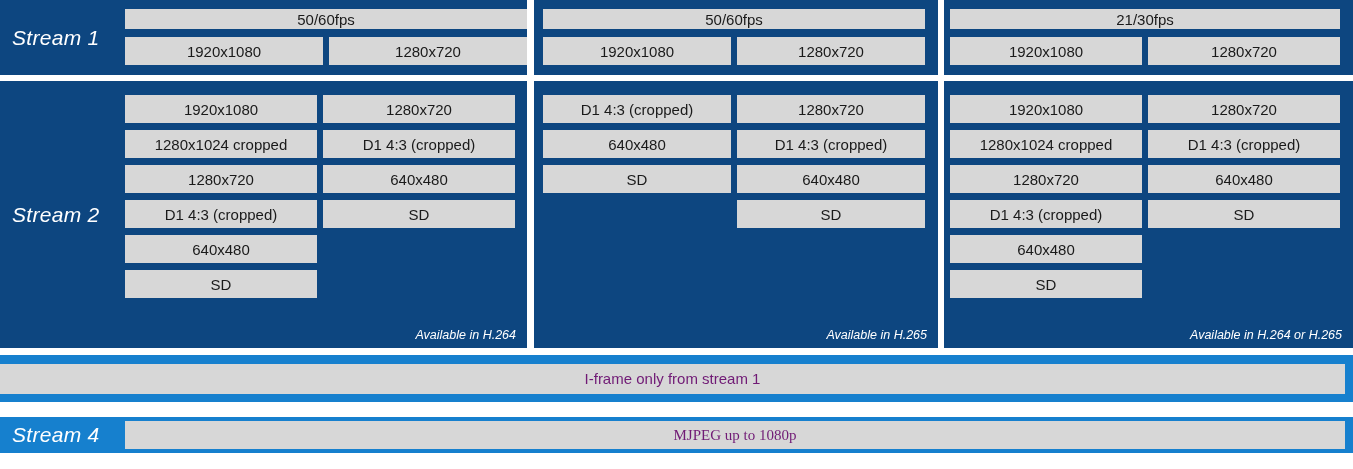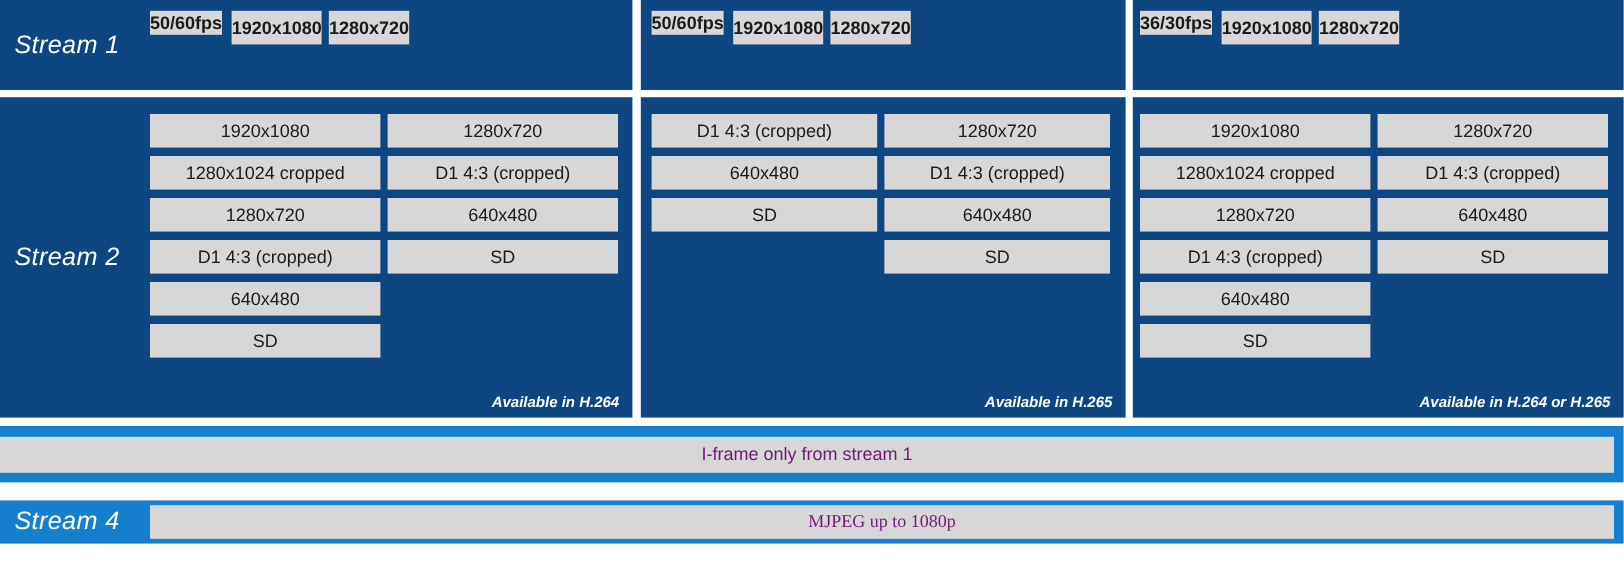--- a/index.html
+++ b/index.html
@@ -18,35 +18,35 @@
   .p3{flex:1;}
 
   .label-col{width:125px;flex:0 0 125px;display:flex;align-items:center;padding-left:12px;box-sizing:border-box;}
   .stream-label{color:#ffffff;font-style:italic;font-size:21px;letter-spacing:0.3px;white-space:nowrap;}
 
   .bar{background:#D7D7D7;height:28px;display:flex;align-items:center;justify-content:center;
        font-size:15px;color:#1a1a1a;white-space:nowrap;}
   .fps-bar{height:20px;}
 
   
-  .s1-bars{flex:1;padding:9px 0 0 0;display:flex;gap:8px;font-weight:bold;}
+  .s1-bars{flex:1;padding:9px 0 0 0;display:flex;flex-direction:column;gap:8px;}
   .p2 > .s1-bars{padding-left:9px;padding-right:13px;}
   .p3 > .s1-bars{padding-left:6px;padding-right:13px;}
   .s1-res{display:flex;gap:6px;}
   .s1-res .bar{flex:1;}
 
   
   .s2-cols{flex:1;display:flex;gap:6px;padding:14px 12px 0 0;align-items:flex-start;}
   .p2 > .s2-cols{padding-left:9px;padding-right:13px;}
   .p3 > .s2-cols{padding-left:6px;padding-right:13px;}
   .s2-col{flex:1;display:flex;flex-direction:column;gap:7px;}
   .s2-col .bar{width:100%;box-sizing:border-box;}
 
   .footer-note{position:absolute;right:11px;bottom:6px;color:#ffffff;
-               font-style:italic;font-weight:bold;font-size:12.5px;white-space:nowrap;}
+               font-style:italic;font-weight:normal;font-size:12.5px;white-space:nowrap;}
 
   
   .light-row{background:#1680CE;display:flex;align-items:center;width:100%;box-sizing:border-box;}
   .wide-bar{flex:1;margin-right:8px;height:30px;background:#D7D7D7;display:flex;
             align-items:center;justify-content:center;font-size:15px;color:#701a75;}
   .row4 .wide-bar{height:28px;font-family:Liberation Serif, serif;}
 </style>
 </head>
 <body>
 
@@ -69,21 +69,21 @@
       <div class="s1-bars">
         <div class="bar fps-bar">50/60fps</div>
         <div class="s1-res">
           <div class="bar">1920x1080</div>
           <div class="bar">1280x720</div>
         </div>
       </div>
     </section>
     <section class="panel p3">
       <div class="s1-bars">
-        <div class="bar fps-bar">36/30fps</div>
+        <div class="bar fps-bar">21/30fps</div>
         <div class="s1-res">
           <div class="bar">1920x1080</div>
           <div class="bar">1280x720</div>
         </div>
       </div>
     </section>
   </div>
 
   <div class="row row2">
     <section class="panel p1">

